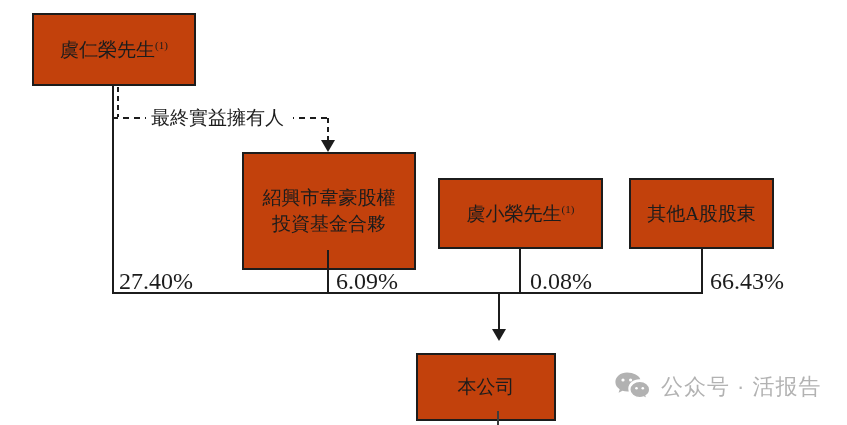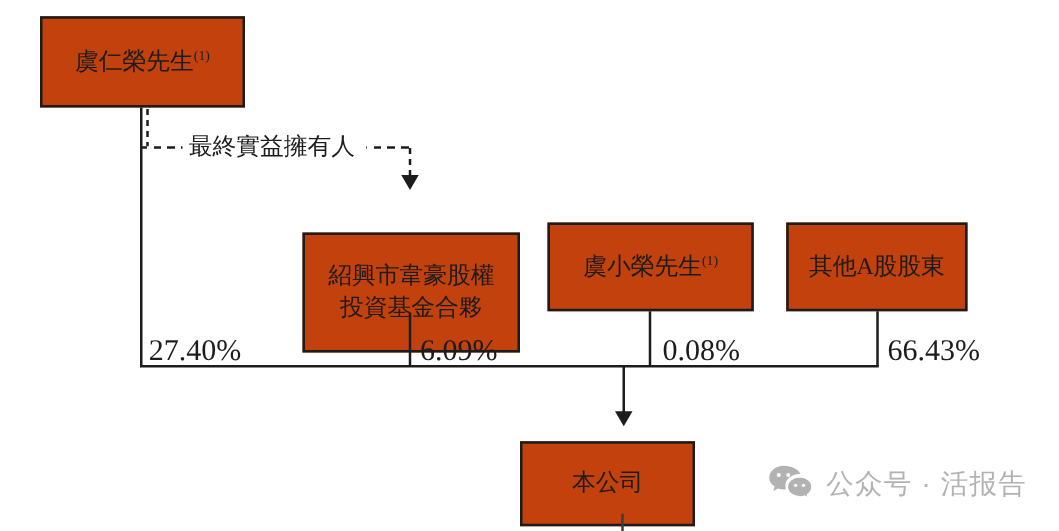--- a/index.html
+++ b/index.html
@@ -41,21 +41,21 @@
   </div>
 
   <div class="vline" style="left:112px;top:86px;height:207px;"></div>
 
   <div class="dash-v" style="left:117px;top:87px;height:30px;"></div>
   <div class="dash-h" style="left:112px;top:117px;width:217px;"></div>
   <div class="dash-v" style="left:327px;top:118px;height:25px;"></div>
   <div class="arrow-down" style="left:321px;top:140px;"></div>
   <div class="ubo-label">最終實益擁有人</div>
 
-  <div class="node" style="left:242px;top:152px;width:174px;height:96px;margin-top:34px;">
+  <div class="node" style="left:242px;top:152px;width:174px;height:118px;">
     <span>
       <span style="display:block;">紹興市韋豪股權</span>
       <span style="display:block;">投資基金合夥</span>
     </span>
   </div>
 
   <div class="node" style="left:438px;top:178px;width:165px;height:71px;">
     <span><span>虞小榮先生</span><sup>(1)</sup></span>
   </div>
 

